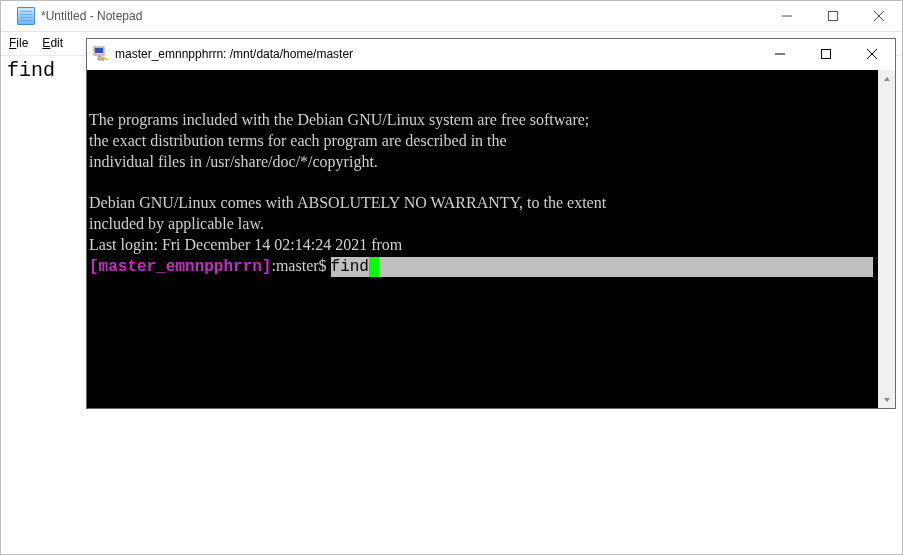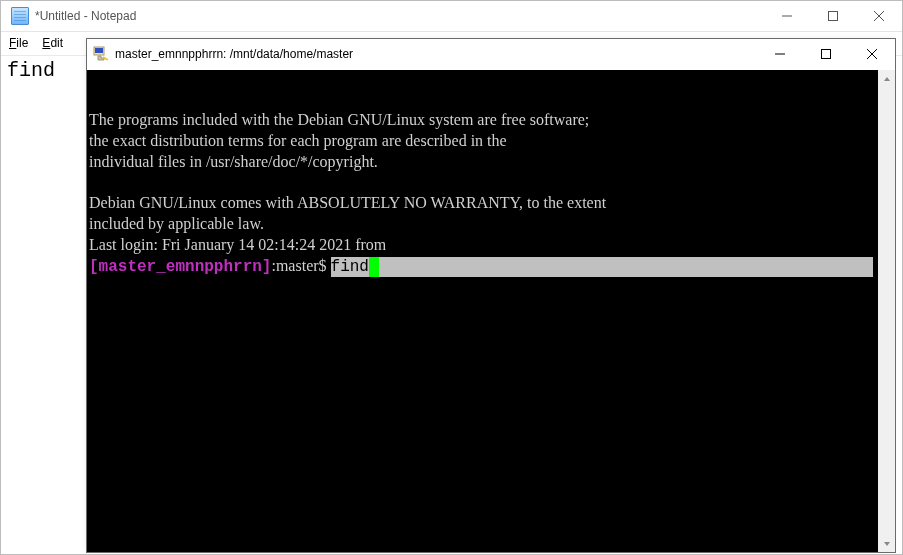--- a/index.html
+++ b/index.html
@@ -22,21 +22,21 @@
     background: #ffffff;
     border: 1px solid #bcbcbc;
     box-sizing: border-box;
   }
   .np-titlebar {
     display: flex;
     align-items: center;
     height: 30px;
     background: #ffffff;
     color: #000;
-    padding-left: 10px;
+    padding-left: 16px;
     border-bottom: 1px solid #e5e5e5;
   }
   .np-icon {
     width: 16px;
     height: 16px;
     margin-right: 6px;
     background: linear-gradient(#c9e6ff,#6fb6ff);
     border: 1px solid #4a8ccf;
     border-radius: 1px;
     position: relative;
@@ -84,21 +84,21 @@
     color: #000;
     line-height: 1.1;
   }
 
   
   .putty {
     position: absolute;
     left: 86px;
     top: 38px;
     width: 810px;
-    height: 515px;
+    height: 371px;
     background: #ffffff;
     border: 1px solid #6b6b6b;
     box-sizing: border-box;
     box-shadow: -2px -2px 4px rgba(0,0,0,.04);
   }
   .pt-titlebar {
     display: flex;
     align-items: center;
     height: 30px;
     background: #ffffff;
@@ -255,21 +255,21 @@
     </div>
   </div>
 
   <div class="pt-client">
     <div class="pt-term"><span class="fg-white">The programs included with the Debian GNU/Linux system are free software;</span>
 <span class="fg-white">the exact distribution terms for each program are described in the</span>
 <span class="fg-white">individual files in /usr/share/doc/*/copyright.</span>
 
 <span class="fg-white">Debian GNU/Linux comes with ABSOLUTELY NO WARRANTY, to the extent</span>
 <span class="fg-white">included by applicable law.</span>
-<span class="fg-white">Last login: Fri January 14 02:14:24 2021 from</span>
+<span class="fg-white">Last login: Fri December 14 02:14:24 2021 from</span>
 <span class="prompt-line"><span class="fg-magenta">[</span><span class="fg-magenta">master_emnnpphrrn</span><span class="fg-magenta">]</span><span class="fg-white">:</span><span class="fg-white">master</span><span class="fg-white">$ </span></span><span class="cmd-highlight"><span class="cmd-text">find</span><span class="cursor"></span><span class="cmd-rest"></span></span></div>
   </div>
 
   <div class="pt-scroll">
     <div class="pt-scroll-btn top">
       <svg width="8" height="8" viewBox="0 0 8 8">
           <path d="M4 2 L7 6 L1 6 Z" fill="#888"></path>
         </svg>
     </div>
     <div class="pt-scroll-btn bot">

